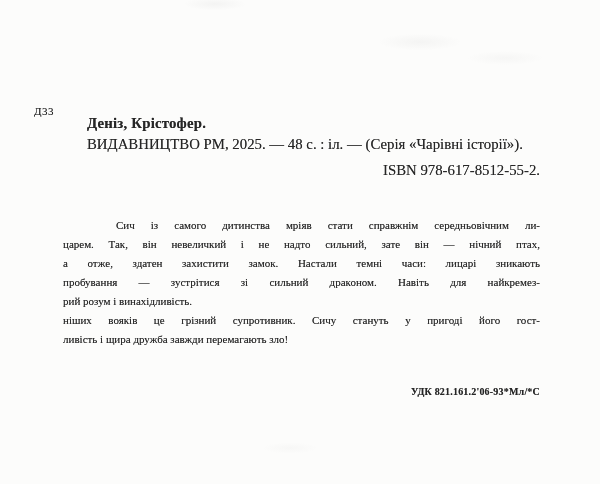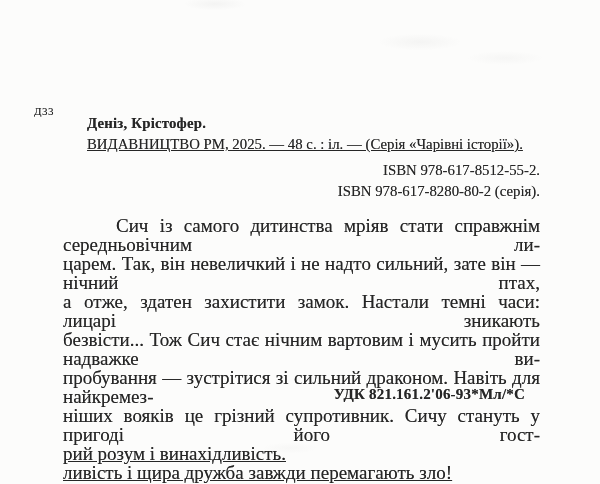--- a/index.html
+++ b/index.html
@@ -39,68 +39,65 @@
     margin-top: 28px;
   }
   .author-heading { font-weight: bold; letter-spacing: 0.2px; }
   .line {
     text-align: justify;
     text-align-last: justify;
   }
   .line.last {
     text-align: left;
     text-align-last: left;
-    text-decoration: underline;
   }
   .desc-indent { text-indent: 38px; }
   .isbn-group { margin-top: 5px; }
   .isbn-line { padding-left: 25px; text-align: right; }
   .annotation-block {
     position: absolute;
     left: 63px;
     top: 216px;
     width: 477px;
-    font-size: 19px;
+    font-size: 11px;
     line-height: 19px;
   }
   .ann-indent { text-indent: 53px; }
   .udc-line {
     position: absolute;
-    right: 75px;
+    right: 60px;
     top: 386px;
-    font-size: 15px;
+    font-size: 10px;
     font-weight: bold;
     letter-spacing: 0.2px;
   }
 </style>
 </head>
 <body>
 
 <div class="page">
 
   <div class="author-mark">Д33</div>
 
   <div class="cip-block">
     <div class="author-heading">Деніз, Крістофер.</div>
     <div class="line last">ВИДАВНИЦТВО РМ, 2025. — 48 с. : іл. — (Серія «Чарівні історії»).</div>
     <div class="isbn-group">
       <div class="isbn-line">ISBN 978-617-8512-55-2.</div>
-      <div class="isbn-line">ISBN 978-617-8280-80-2 (серія).</div>
     </div>
   </div>
 
   <div class="annotation-block">
     <div>
       <div class="line ann-indent">Сич із самого дитинства мріяв стати справжнім середньовічним ли-</div>
       <div class="line">царем. Так, він невеличкий і не надто сильний, зате він — нічний птах,</div>
       <div class="line">а отже, здатен захистити замок. Настали темні часи: лицарі зникають</div>
-      <div class="line">безвісти... Тож Сич стає нічним вартовим і мусить пройти надважке ви-</div>
       <div class="line">пробування — зустрітися зі сильний драконом. Навіть для найкремез-</div>
+      <div class="line last">рий розум і винахідливість.</div>
       <div class="line">ніших вояків це грізний супротивник. Сичу стануть у пригоді його гост-</div>
-      <div class="line last">рий розум і винахідливість.</div>
     </div>
     <div>
       <div class="line last">ливість і щира дружба завжди перемагають зло!</div>
     </div>
   </div>
 
   <div class="udc-line">УДК 821.161.2'06-93*Мл/*С</div>
 
 </div>
 

